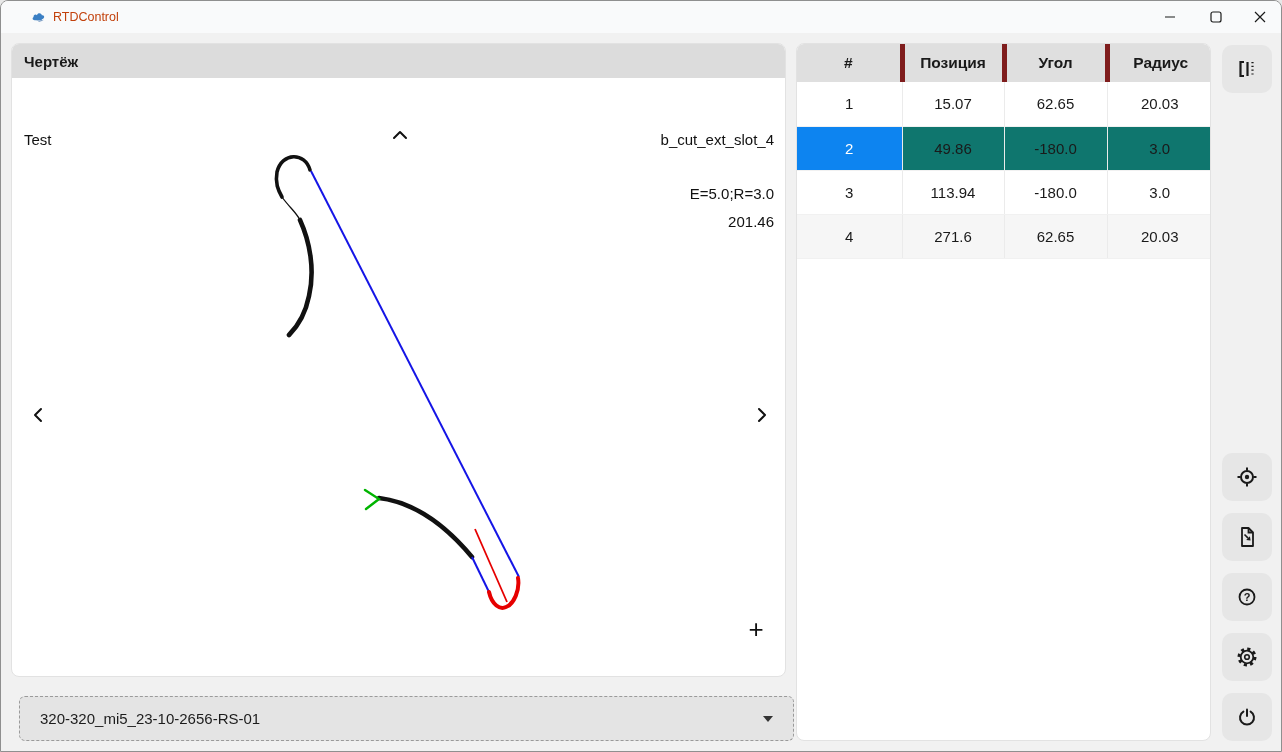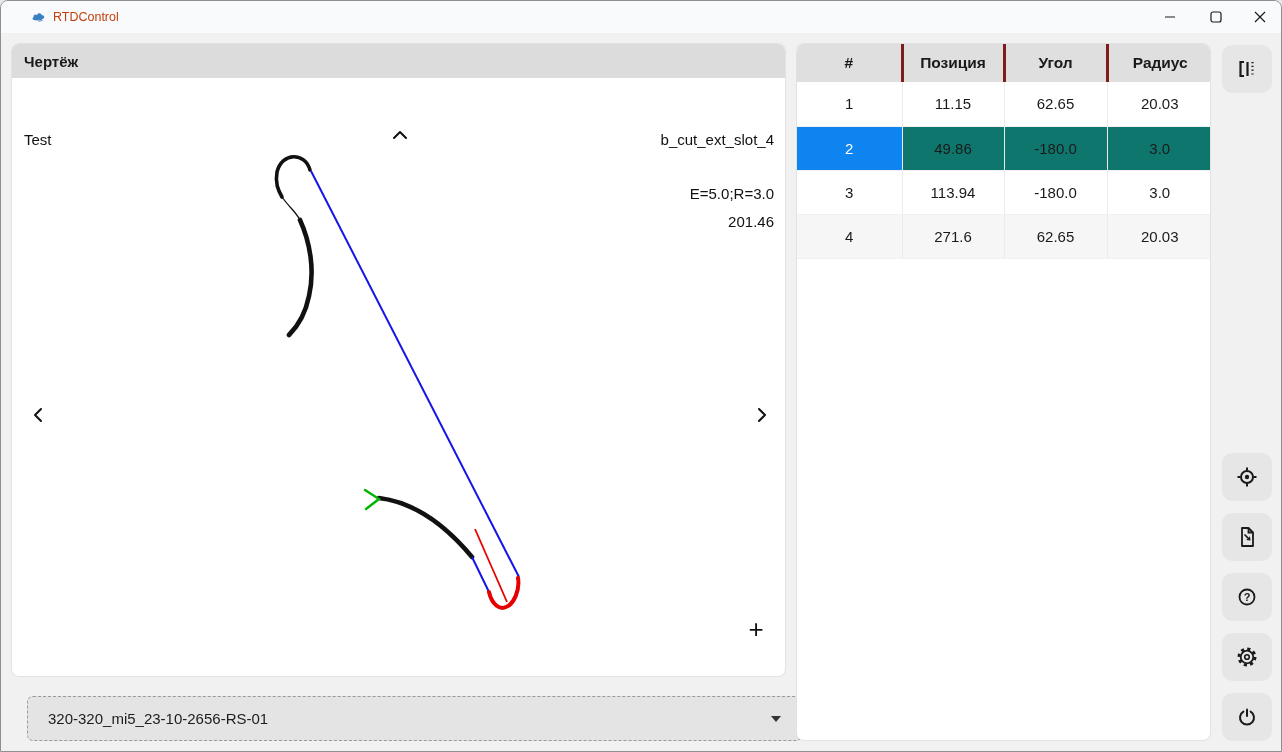--- a/index.html
+++ b/index.html
@@ -23,31 +23,31 @@
                   font-weight:bold; font-size:15px; }
   .canvas { position:absolute; left:0; top:34px; width:773px; height:598px; background:#fff;border-radius:32px; }
   .canvas svg.draw { position:absolute; left:0; top:0; }
   .canvas-label { position:absolute; font-size:15px; color:#111; white-space:nowrap; }
   .lbl-test { left:12px; top:53px; }
   .lbl-right { right:11px; text-align:right;padding-left:13px; }
   .lbl-name { top:53px; } .lbl-params { top:107px; } .lbl-len { top:135px; }
   .nav-btn { position:absolute; width:26px; height:26px; display:flex; align-items:center; justify-content:center; cursor:pointer; }
   .zoom-glyph { font-size:26px; font-weight:400; line-height:1; color:#111; }
   
-  .file-dd { position:absolute; left:26px; top:695px; width:775px; height:45px;
+  .file-dd { position:absolute; left:18px; top:695px; width:775px; height:45px;
              background:#e4e4e4; border:1px dashed #9a9a9a; border-radius:6px;
              display:flex; align-items:center; padding:0 20px; cursor:pointer; }
   .file-dd .dd-text { font-size:15px; color:#1c1c1c; flex:1; }
   .dd-arrow { width:0; height:0; border-left:5.5px solid transparent; border-right:5.5px solid transparent;
               border-top:6.5px solid #333; }
   
   .table-panel { left:795px; top:42px; width:415px; height:698px; }
   table { border-collapse:collapse; width:415px; table-layout:fixed; }
   th { height:38px; background:#dfdfdf; font-size:15.5px; font-weight:bold; text-align:center; }
-  th + th { border-left:3px solid #7f1d1d; }
+  th + th { border-left:5px solid #7f1d1d; }
   td { height:44px; font-size:15px; text-align:center; border-bottom:1px solid #f1f1f1; background:#fff; }
   td + td { border-left:1px solid #ebebeb; }
   tbody tr:nth-child(even) td { background:#f6f6f6; }
   tbody tr.selected td { background:#0f766e; }
   tbody tr.selected td:first-child { background:#0d84f0; color:#ffffff; }
   
   .tool-btn { position:absolute; left:1221px; width:50px; height:48px; background:#e6e6e6;
               border-radius:10px; display:flex; align-items:center; justify-content:center; cursor:pointer; }
 </style>
 </head>
@@ -152,21 +152,21 @@
         <tr>
           <th>#</th>
           <th>Позиция</th>
           <th>Угол</th>
           <th>Радиус</th>
         </tr>
       </thead>
       <tbody>
           <tr>
             <td>1</td>
-            <td>11.15</td>
+            <td>15.07</td>
             <td>62.65</td>
             <td>20.03</td>
           </tr>
           <tr class="selected">
             <td>2</td>
             <td>49.86</td>
             <td>-180.0</td>
             <td>3.0</td>
           </tr>
           <tr>

